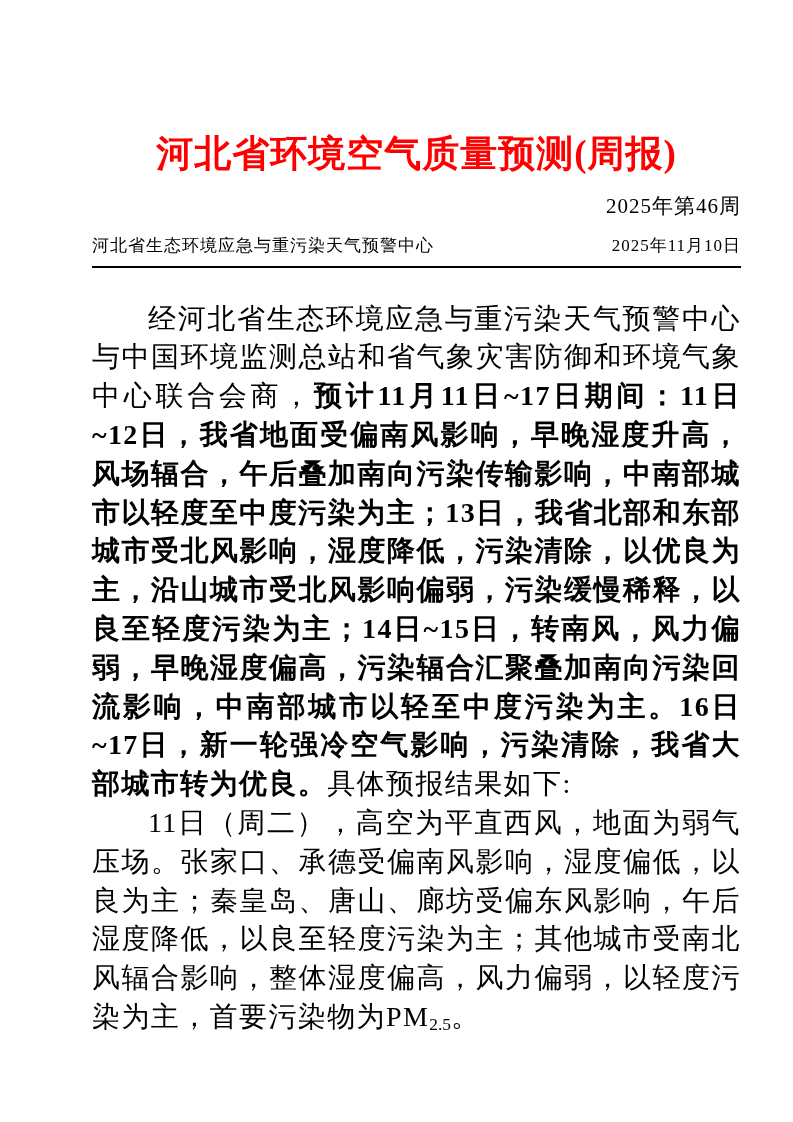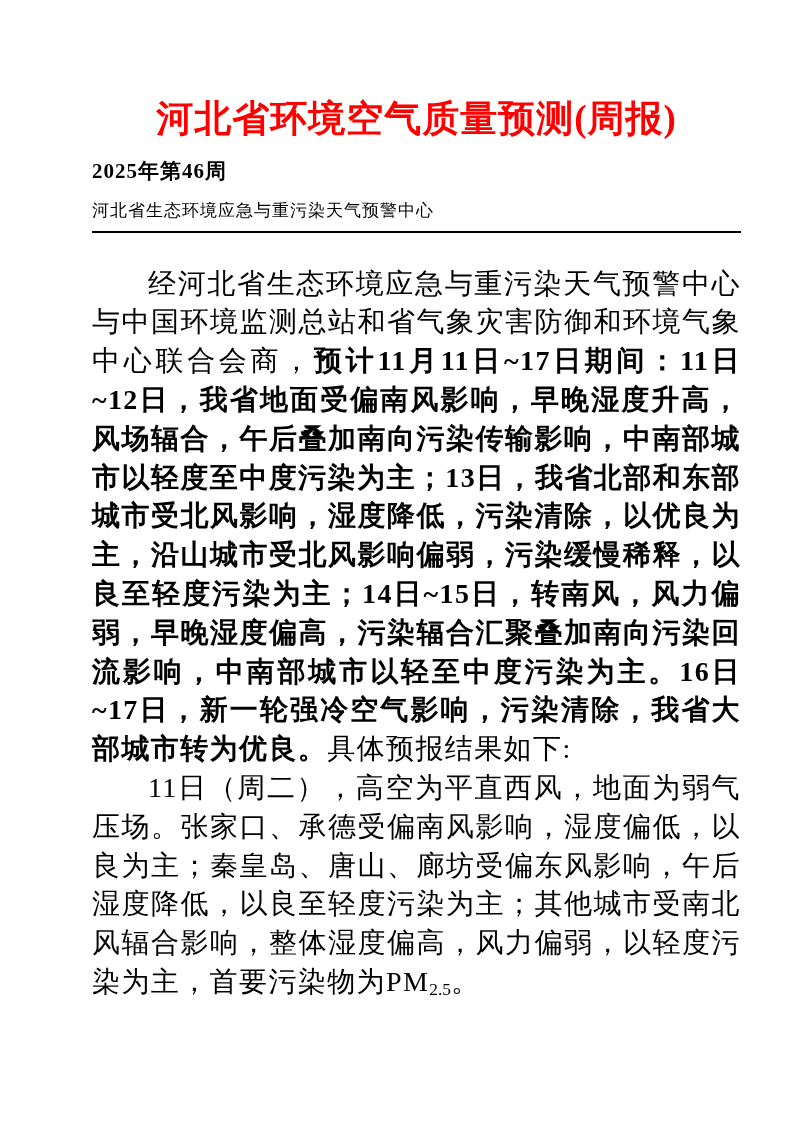--- a/index.html
+++ b/index.html
@@ -9,36 +9,36 @@
     width: 793px;
     height: 1122px;
     margin: 0 auto;
     background: #ffffff;
     overflow: hidden;
     font-family: "Liberation Serif", "DejaVu Serif", serif;
     color: #000000;
   }
   .doc {
     padding: 98px 52px 0 92px;
+    margin-top: 35px;
   }
   .doc-title {
     text-align: center;
     font-size: 37px;
     font-weight: bold;
     line-height: 1.15;
     letter-spacing: 1px;
     color: #ff0000;
     font-family: "Liberation Serif", "DejaVu Serif", serif;
   }
   .week-label {
     margin-top: 16px;
-    text-align: left;
+    text-align: right;
     font-size: 21px;
     letter-spacing: 1px;
-    font-weight: bold;
   }
   .meta-row {
     margin-top: 14px;
     display: flex;
     justify-content: space-between;
     align-items: baseline;
     font-size: 17px;
     letter-spacing: 1px;
   }
   .divider {
@@ -73,20 +73,21 @@
 
 <div class="page">
   <div class="doc">
 
     <h1 class="doc-title" style="color: rgb(255, 0, 0);">河北省环境空气质量预测(周报)</h1>
 
     <div class="week-label">2025年第46周</div>
 
     <div class="meta-row">
       <span>河北省生态环境应急与重污染天气预警中心</span>
+      <span>2025年11月10日</span>
     </div>
 
     <div class="divider"></div>
 
     <div class="body-text">
       <p><span>经河北省生态环境应急与重污染天气预警中心与中国环境监测总站和省气象灾害防御和环境气象中心联合会商，</span><span class="bold">预计11月11日~17日期间：11日~12日，我省地面受偏南风影响，早晚湿度升高，风场辐合，午后叠加南向污染传输影响，中南部城市以轻度至中度污染为主；13日，我省北部和东部城市受北风影响，湿度降低，污染清除，以优良为主，沿山城市受北风影响偏弱，污染缓慢稀释，以良至轻度污染为主；14日~15日，转南风，风力偏弱，早晚湿度偏高，污染辐合汇聚叠加南向污染回流影响，中南部城市以轻至中度污染为主。16日~17日，新一轮强冷空气影响，污染清除，我省大部城市转为优良。</span><span>具体预报结果如下:</span></p>
       <p><span>11日（周二），高空为平直西风，地面为弱气压场。张家口、承德受偏南风影响，湿度偏低，以良为主；秦皇岛、唐山、廊坊受偏东风影响，午后湿度降低，以良至轻度污染为主；其他城市受南北风辐合影响，整体湿度偏高，风力偏弱，以轻度污染为主，首要污染物为PM</span><sub>2.5</sub><span>。</span></p>
     </div>
 
   </div>

